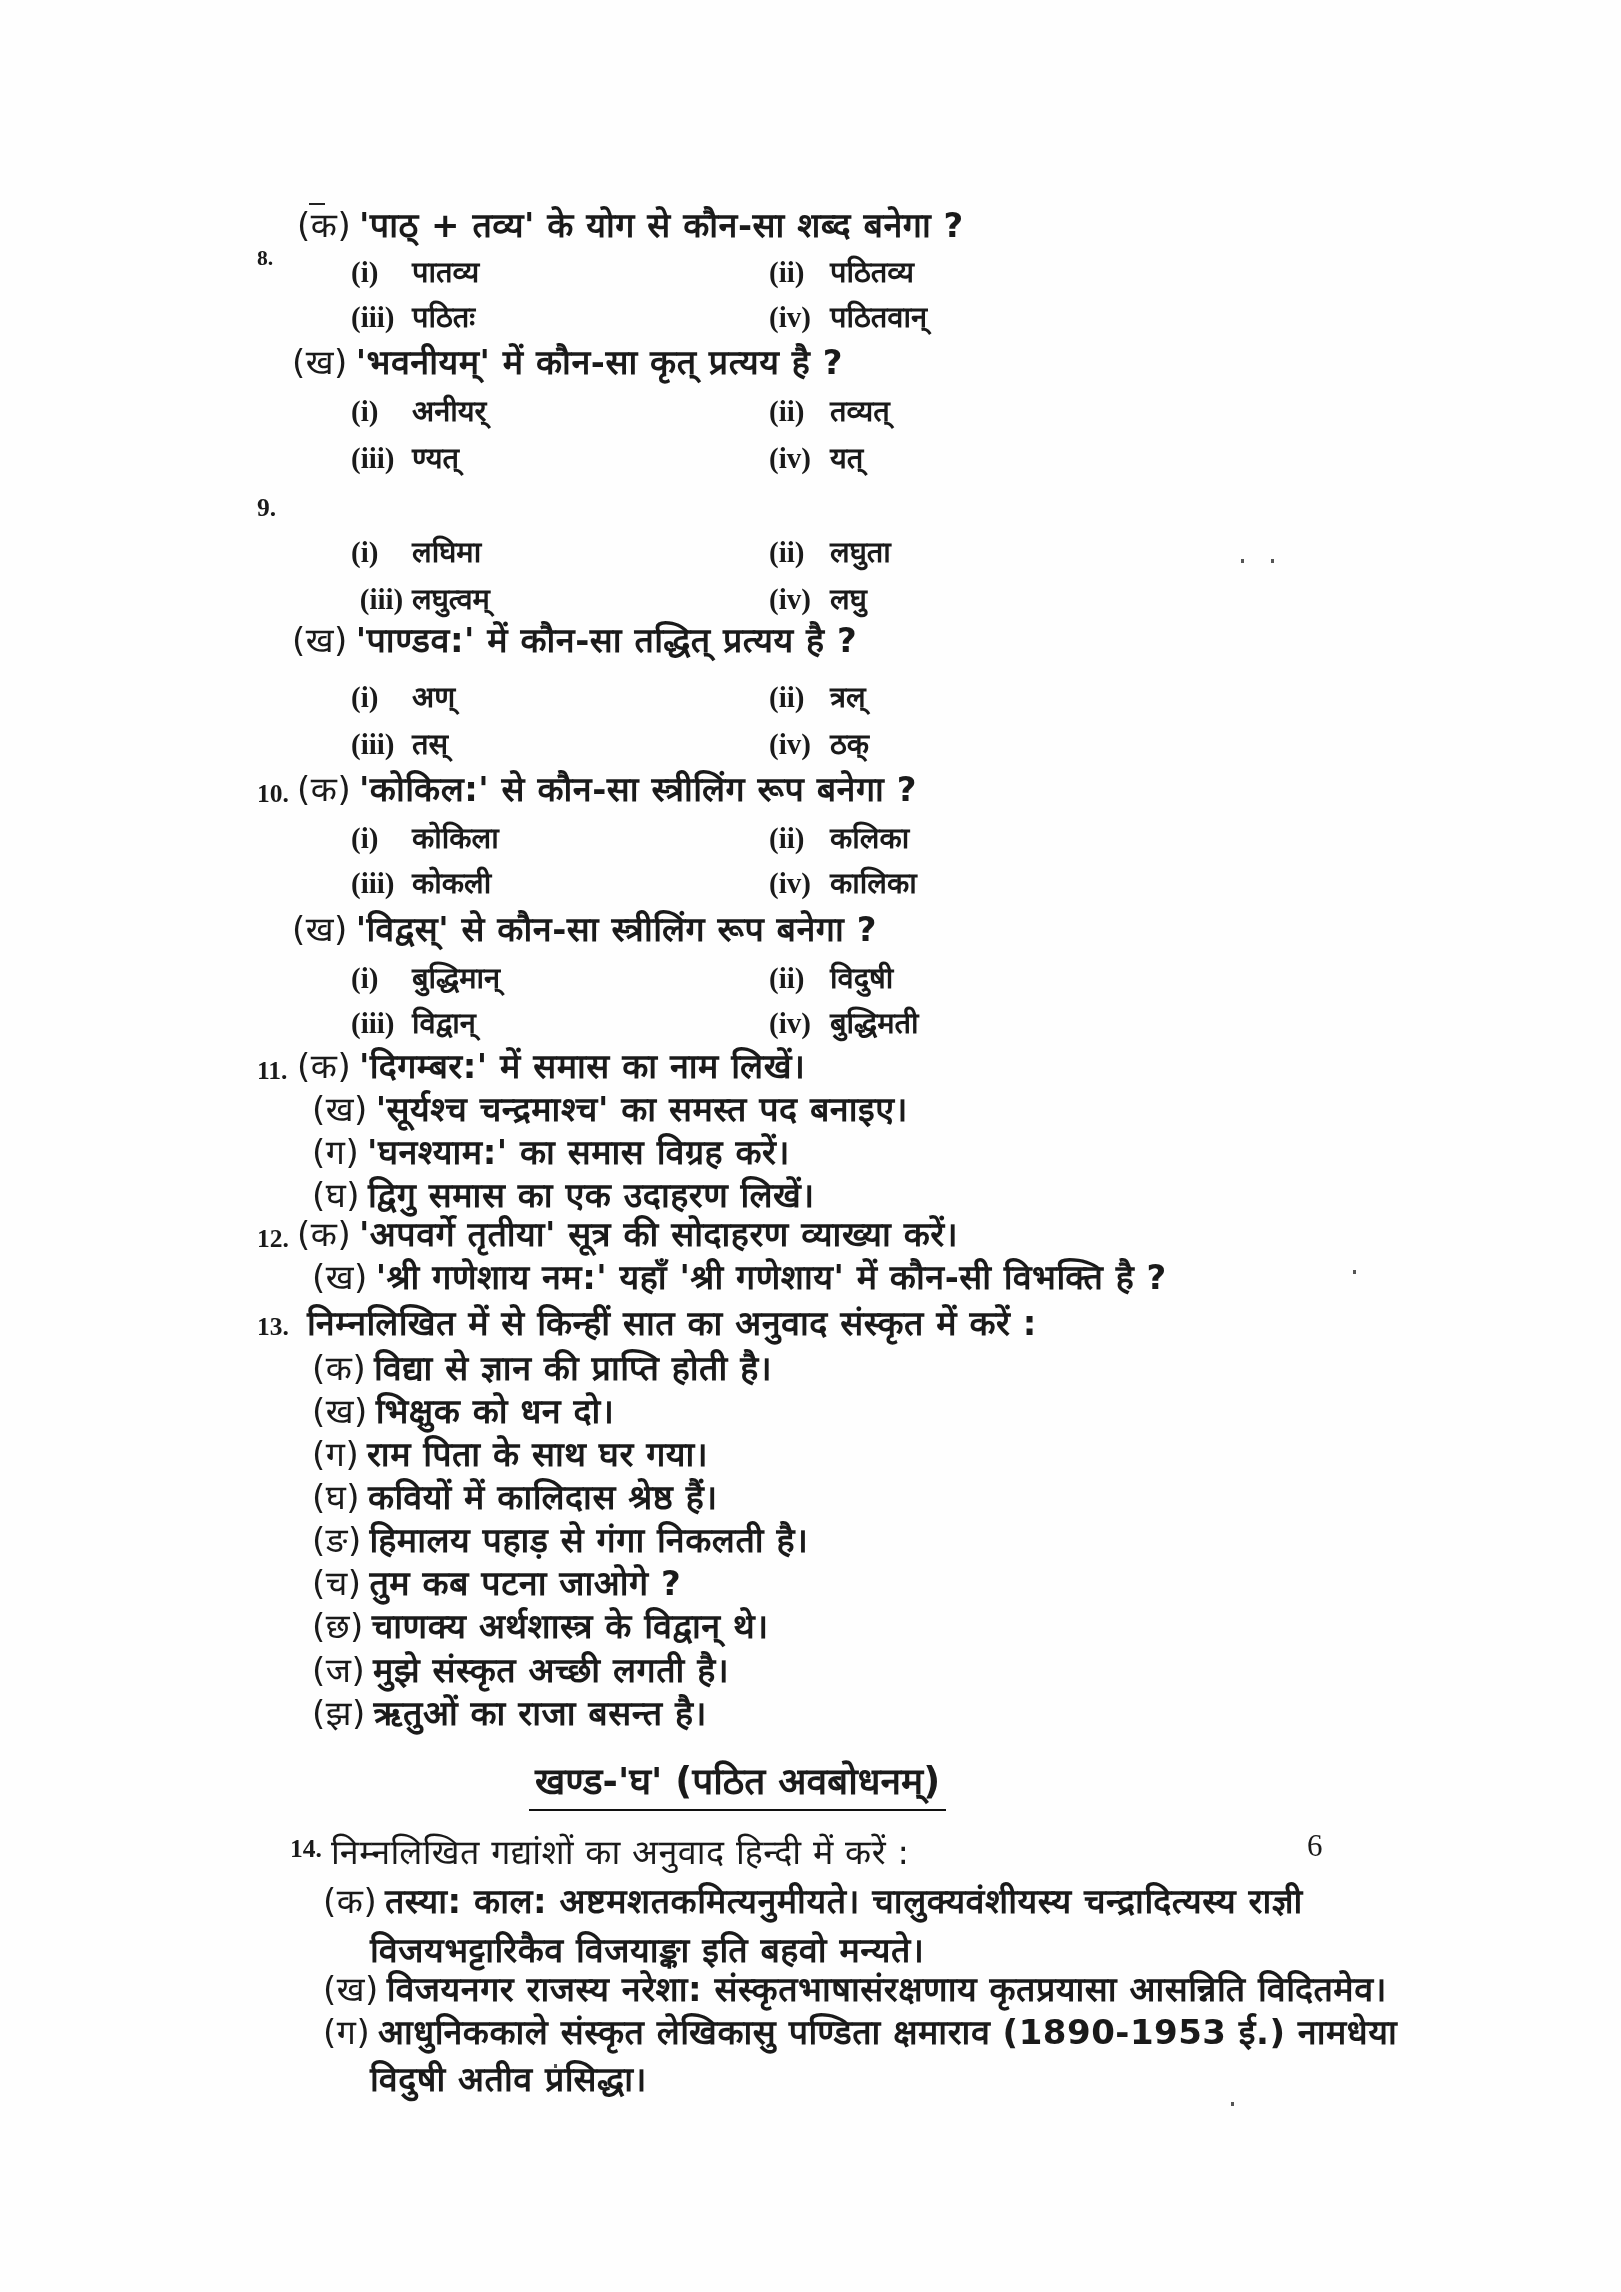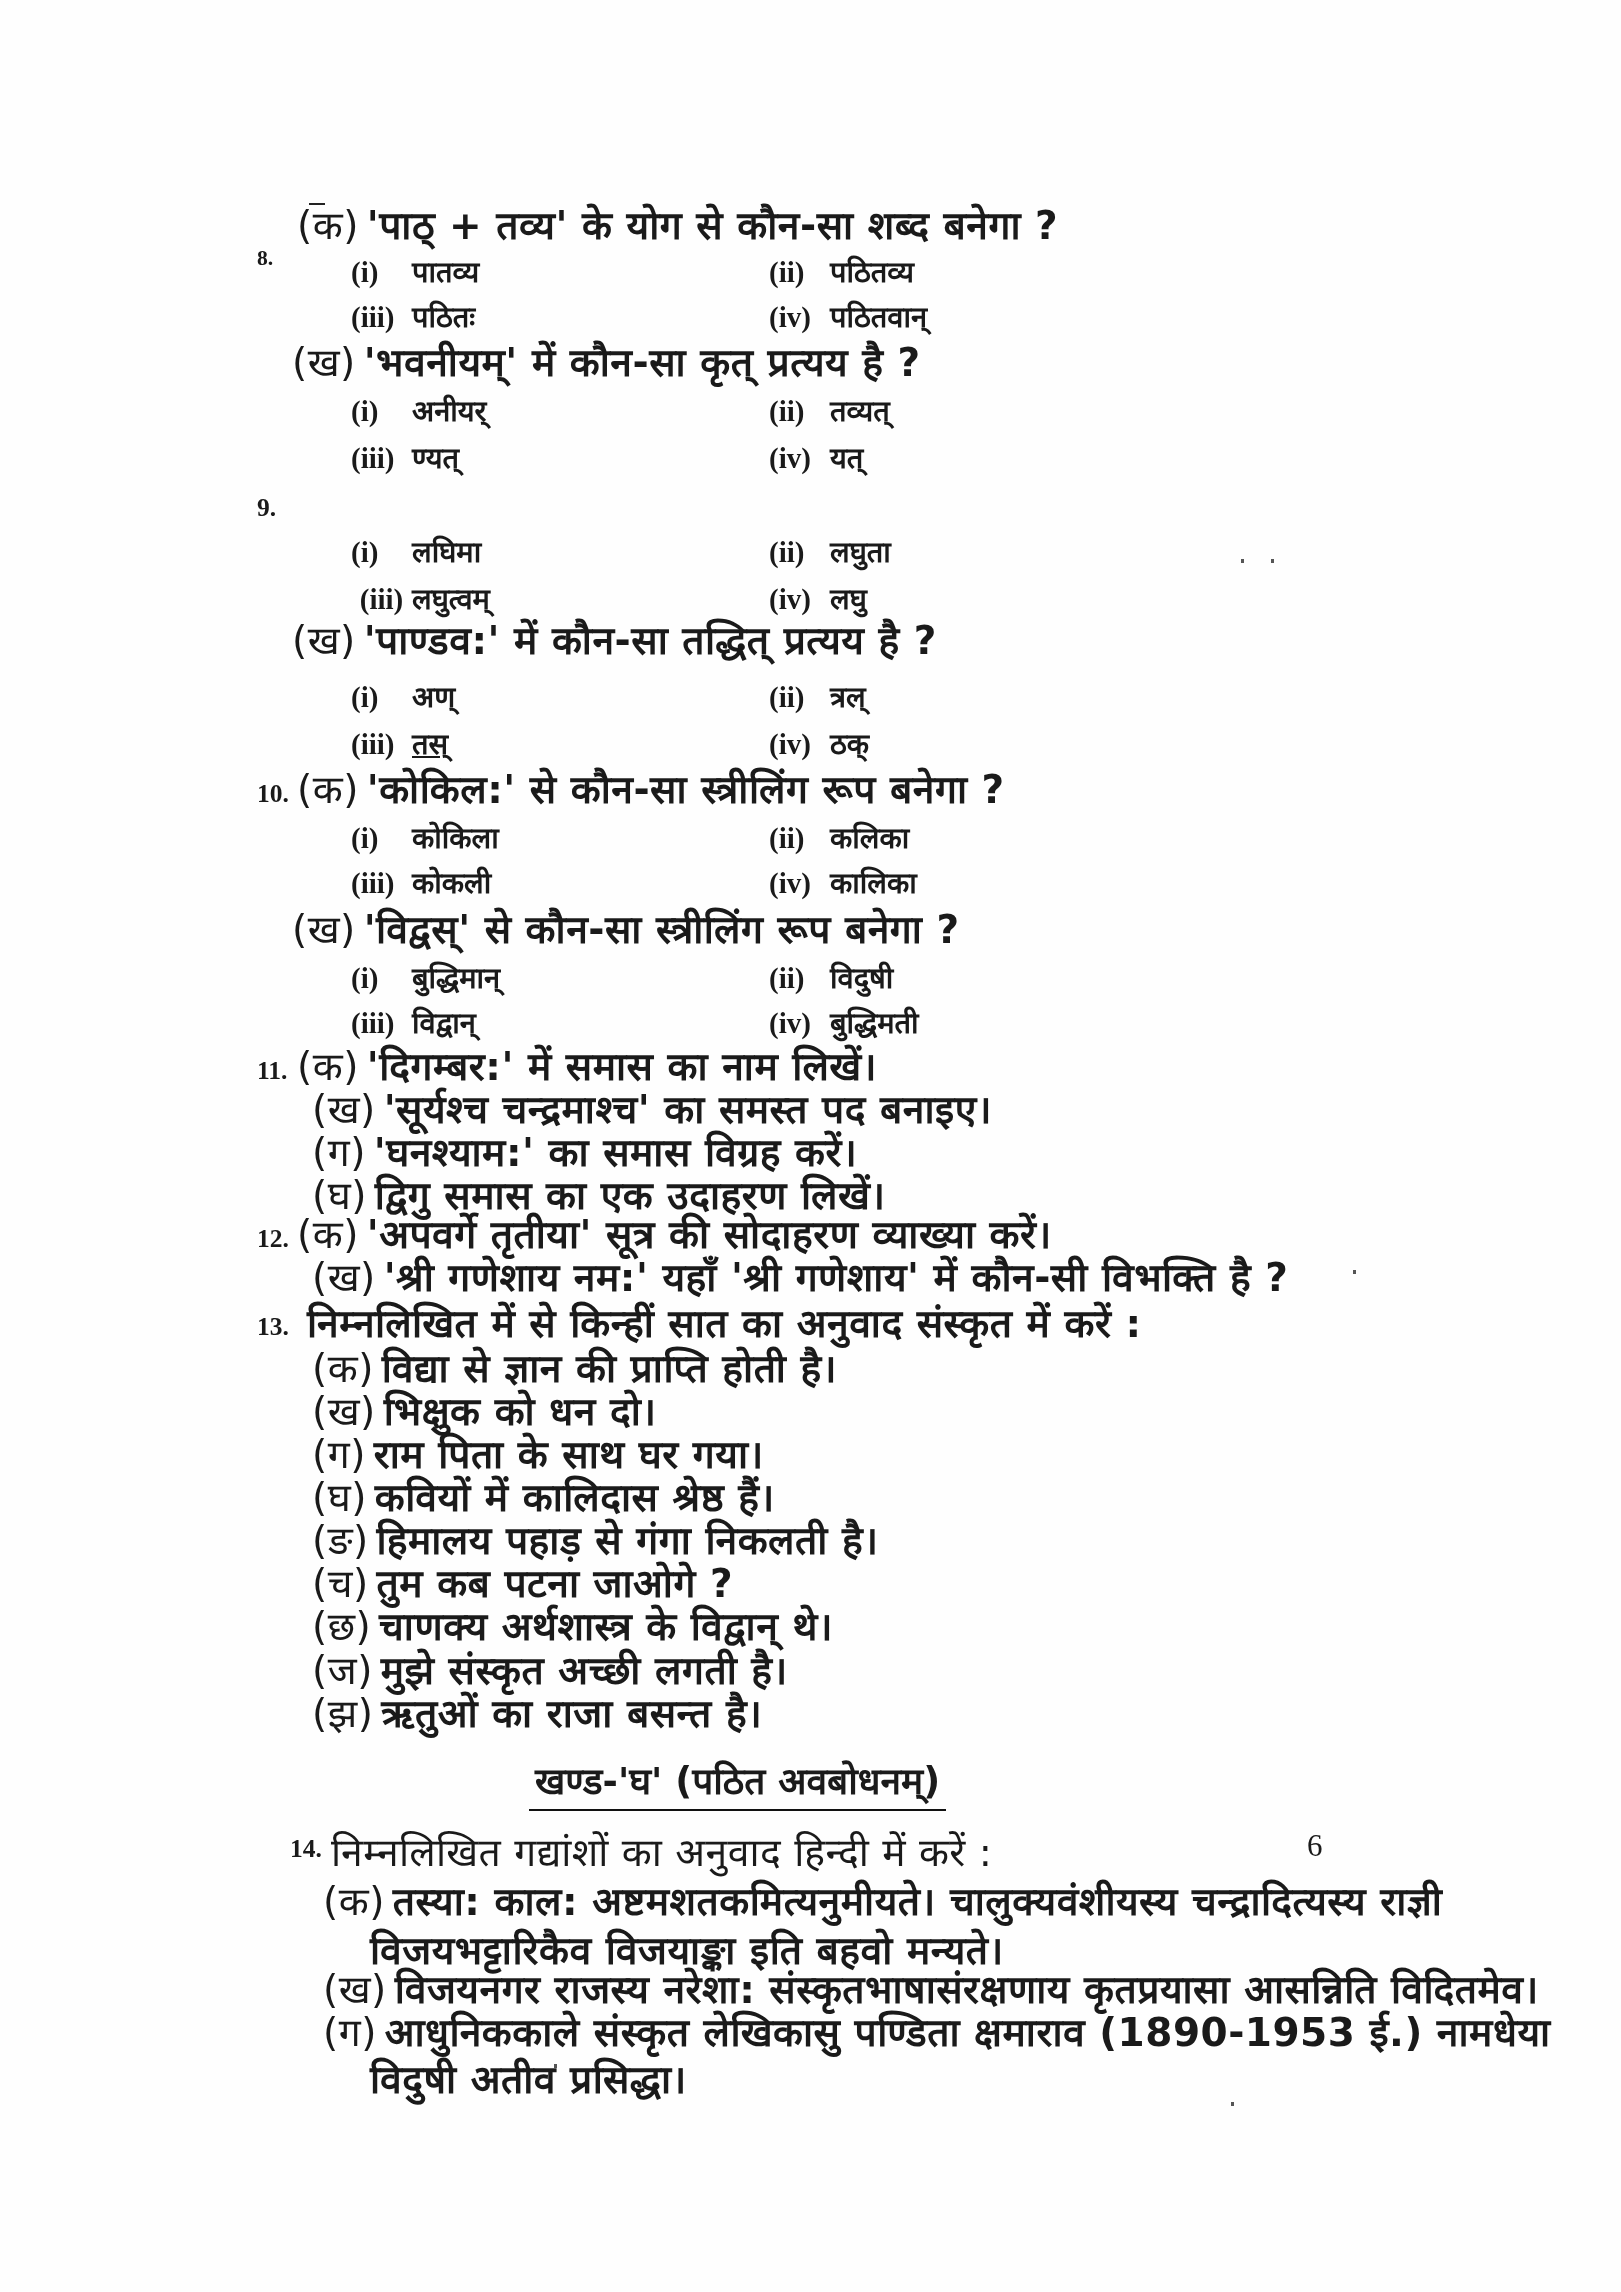--- a/index.html
+++ b/index.html
@@ -1,19 +1,19 @@
 <!DOCTYPE html>
 <html><head>
 <meta charset="utf-8">
 <style>
   html, body { margin:0; padding:0; background:#ffffff; }
   body { width:1621px; height:2293px; position:relative; overflow:hidden;
          font-family:"DejaVu Sans", sans-serif; color:#1a1a1a; }
   .page { position:absolute; left:0; top:0; width:1621px; height:2293px; background:#fefefe; }
-  .ln { position:absolute; white-space:nowrap; font-size:39px; line-height:35px; font-weight:bold; letter-spacing:0.5px; }
+  .ln { position:absolute; white-space:nowrap; font-size:34px; line-height:35px; font-weight:bold; letter-spacing:0.5px; }
   .qnum { position:absolute; font-family:"Liberation Serif", serif; font-weight:bold; font-size:25.5px; line-height:35px; }
   .lbl { font-family:"DejaVu Sans", sans-serif; font-weight:normal; margin-right:7.8px; }
   .opt { position:absolute; white-space:nowrap; font-size:29px; line-height:35px; font-weight:bold; }
   .roman { font-family:"Liberation Serif", serif; font-weight:bold; font-size:29px; display:inline-block; width:61px; }
   .section-title { position:absolute; left:529px; top:1758px; font-size:37px; line-height:47px; font-weight:bold;
                    border-bottom:2.9px solid #111; padding:0 5.9px 3.9px 5.9px; white-space:nowrap; }
   .marks { position:absolute; left:1307px; top:1828px; font-family:"Liberation Serif", serif; font-size:31px; }
   .speck { position:absolute; width:2.9px; height:3.9px; background:#555; }
   .dash { position:absolute; left:309px; top:203px; width:15.7px; height:2px; background:#222; }
 </style>
@@ -45,21 +45,21 @@
   <div class="opt" style="left:351px;top:535px;"><span class="roman">(i)</span><span>लघिमा</span></div>
   <div class="opt" style="left:769px;top:535px;"><span class="roman">(ii)</span><span>लघुता</span></div>
   <div class="opt" style="left:351px;top:582px;text-align:center;"><span class="roman">(iii)</span><span>लघुत्वम्</span></div>
   <div class="opt" style="left:769px;top:582px;"><span class="roman">(iv)</span><span>लघु</span></div>
 
   <div class="ln" style="left:292px;top:623px;">
     <span class="lbl">(ख)</span><span>'पाण्डव:' में कौन-सा तद्धित् प्रत्यय है ?</span>
   </div>
   <div class="opt" style="left:351px;top:680px;"><span class="roman">(i)</span><span>अण्</span></div>
   <div class="opt" style="left:769px;top:680px;"><span class="roman">(ii)</span><span>त्रल्</span></div>
-  <div class="opt" style="left:351px;top:727px;text-decoration:underline;"><span class="roman">(iii)</span><span>तस्</span></div>
+  <div class="opt" style="left:351px;top:727px;"><span class="roman">(iii)</span><span>तस्</span></div>
   <div class="opt" style="left:769px;top:727px;"><span class="roman">(iv)</span><span>ठक्</span></div>
 
   <div class="qnum" style="left:257px;top:776px;">10.</div>
   <div class="ln" style="left:297px;top:772px;">
     <span class="lbl">(क)</span><span>'कोकिल:' से कौन-सा स्त्रीलिंग रूप बनेगा ?</span>
   </div>
   <div class="opt" style="left:351px;top:821px;"><span class="roman">(i)</span><span>कोकिला</span></div>
   <div class="opt" style="left:769px;top:821px;"><span class="roman">(ii)</span><span>कलिका</span></div>
   <div class="opt" style="left:351px;top:866px;"><span class="roman">(iii)</span><span>कोकली</span></div>
   <div class="opt" style="left:769px;top:866px;"><span class="roman">(iv)</span><span>कालिका</span></div>

